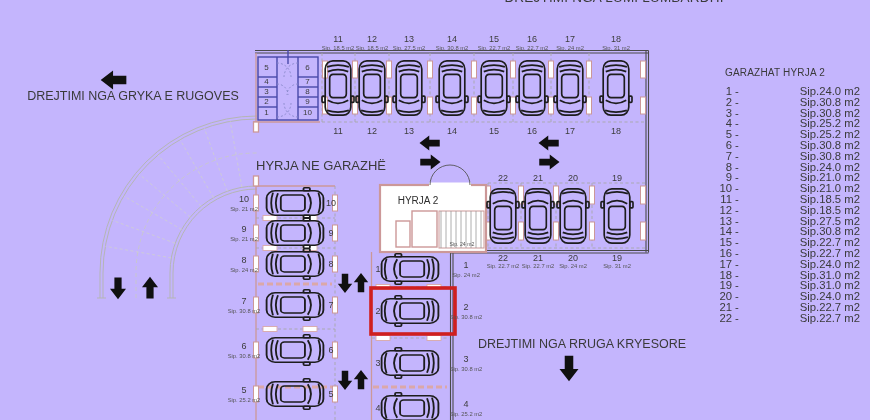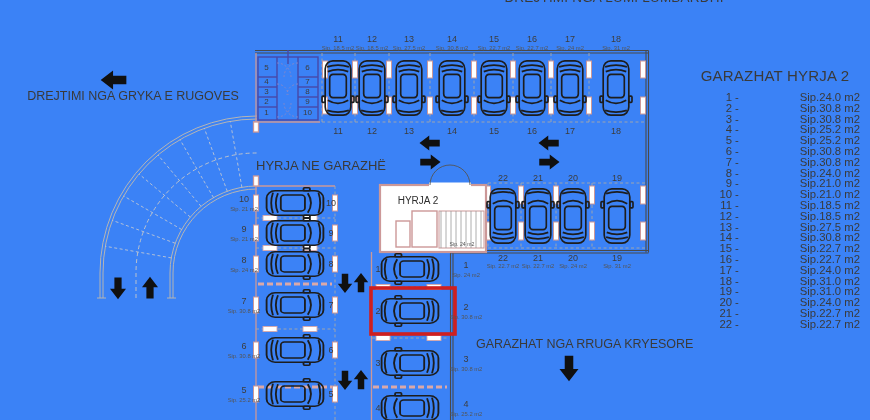--- a/index.html
+++ b/index.html
@@ -1,26 +1,26 @@
 <!DOCTYPE html>
 <html><head>
 <meta charset="utf-8">
 <style>
   html,body{margin:0;padding:0;background:#fff;}
-  .stage{position:relative;width:870px;height:420px;background:#3b82f6;overflow:hidden;
+  .stage{position:relative;width:870px;height:420px;background:#c4b5fd;overflow:hidden;
          font-family:"Liberation Sans",sans-serif;color:#3a3a3a;}
   .stage svg{position:absolute;left:0;top:0;}
   .lbl{position:absolute;text-align:center;white-space:nowrap;}
   .t-top{left:454px;top:-10px;width:320px;font-size:13.5px;letter-spacing:.2px;}
   .t-leftdir{left:27px;top:89px;width:212px;font-size:12.5px;}
   .t-entrance{left:256px;top:158px;width:130px;font-size:13px;}
   .t-hyrja2{left:385px;top:195px;width:66px;font-size:10px;color:#2e2e2e;}
   .t-bottomdir{left:476px;top:337px;width:212px;font-size:12.5px;}
   #legend{position:absolute;left:690px;top:67px;width:170px;}
-  #legend .ttl{font-size:15px;text-align:center;letter-spacing:.2px;}
+  #legend .ttl{font-size:10px;text-align:center;letter-spacing:.2px;}
   #legend .rows{margin-top:8px;font-size:11.3px;line-height:10.8px;padding-left:22px;}
   .lrow{display:flex;}
   .lnum{width:20px;text-align:right;}
   .lsep{width:10px;text-align:center;}
   .larea{flex:1;text-align:right;}
   svg text{fill:#3c3c3c;font-family:"Liberation Sans",sans-serif;}
   text.num{font-size:9px;}
   text.sz{font-size:5.8px;fill:#555;}
   text.stn{font-size:8px;}
   text.tiny{font-size:5.2px;fill:#555;}
@@ -334,21 +334,21 @@
       <use href="#arrow" transform="translate(150,288) rotate(-90) scale(0.8)"></use>
       <use href="#arrow" transform="translate(114,80) rotate(180) scale(0.95)"></use>
       <use href="#arrow" transform="translate(569,368) rotate(90) scale(0.95)"></use>
     </g>
   </svg>
 
   <div class="lbl t-top">DREJTIMI NGA LUMI LUMBARDHI</div>
   <div class="lbl t-leftdir">DREJTIMI NGA GRYKA E RUGOVES</div>
   <div class="lbl t-entrance">HYRJA NE GARAZHË</div>
   <div class="lbl t-hyrja2">HYRJA 2</div>
-  <div class="lbl t-bottomdir">GARAZHAT NGA RRUGA KRYESORE</div>
+  <div class="lbl t-bottomdir">DREJTIMI NGA RRUGA KRYESORE</div>
 
   <div id="legend">
     <div class="ttl">GARAZHAT HYRJA 2</div>
     <div class="rows" id="legend-list">
         <div class="lrow">
           <span class="lnum">1</span>
           <span class="lsep">-</span>
           <span class="larea">Sip.24.0 m2</span>
         </div>
         <div class="lrow">

